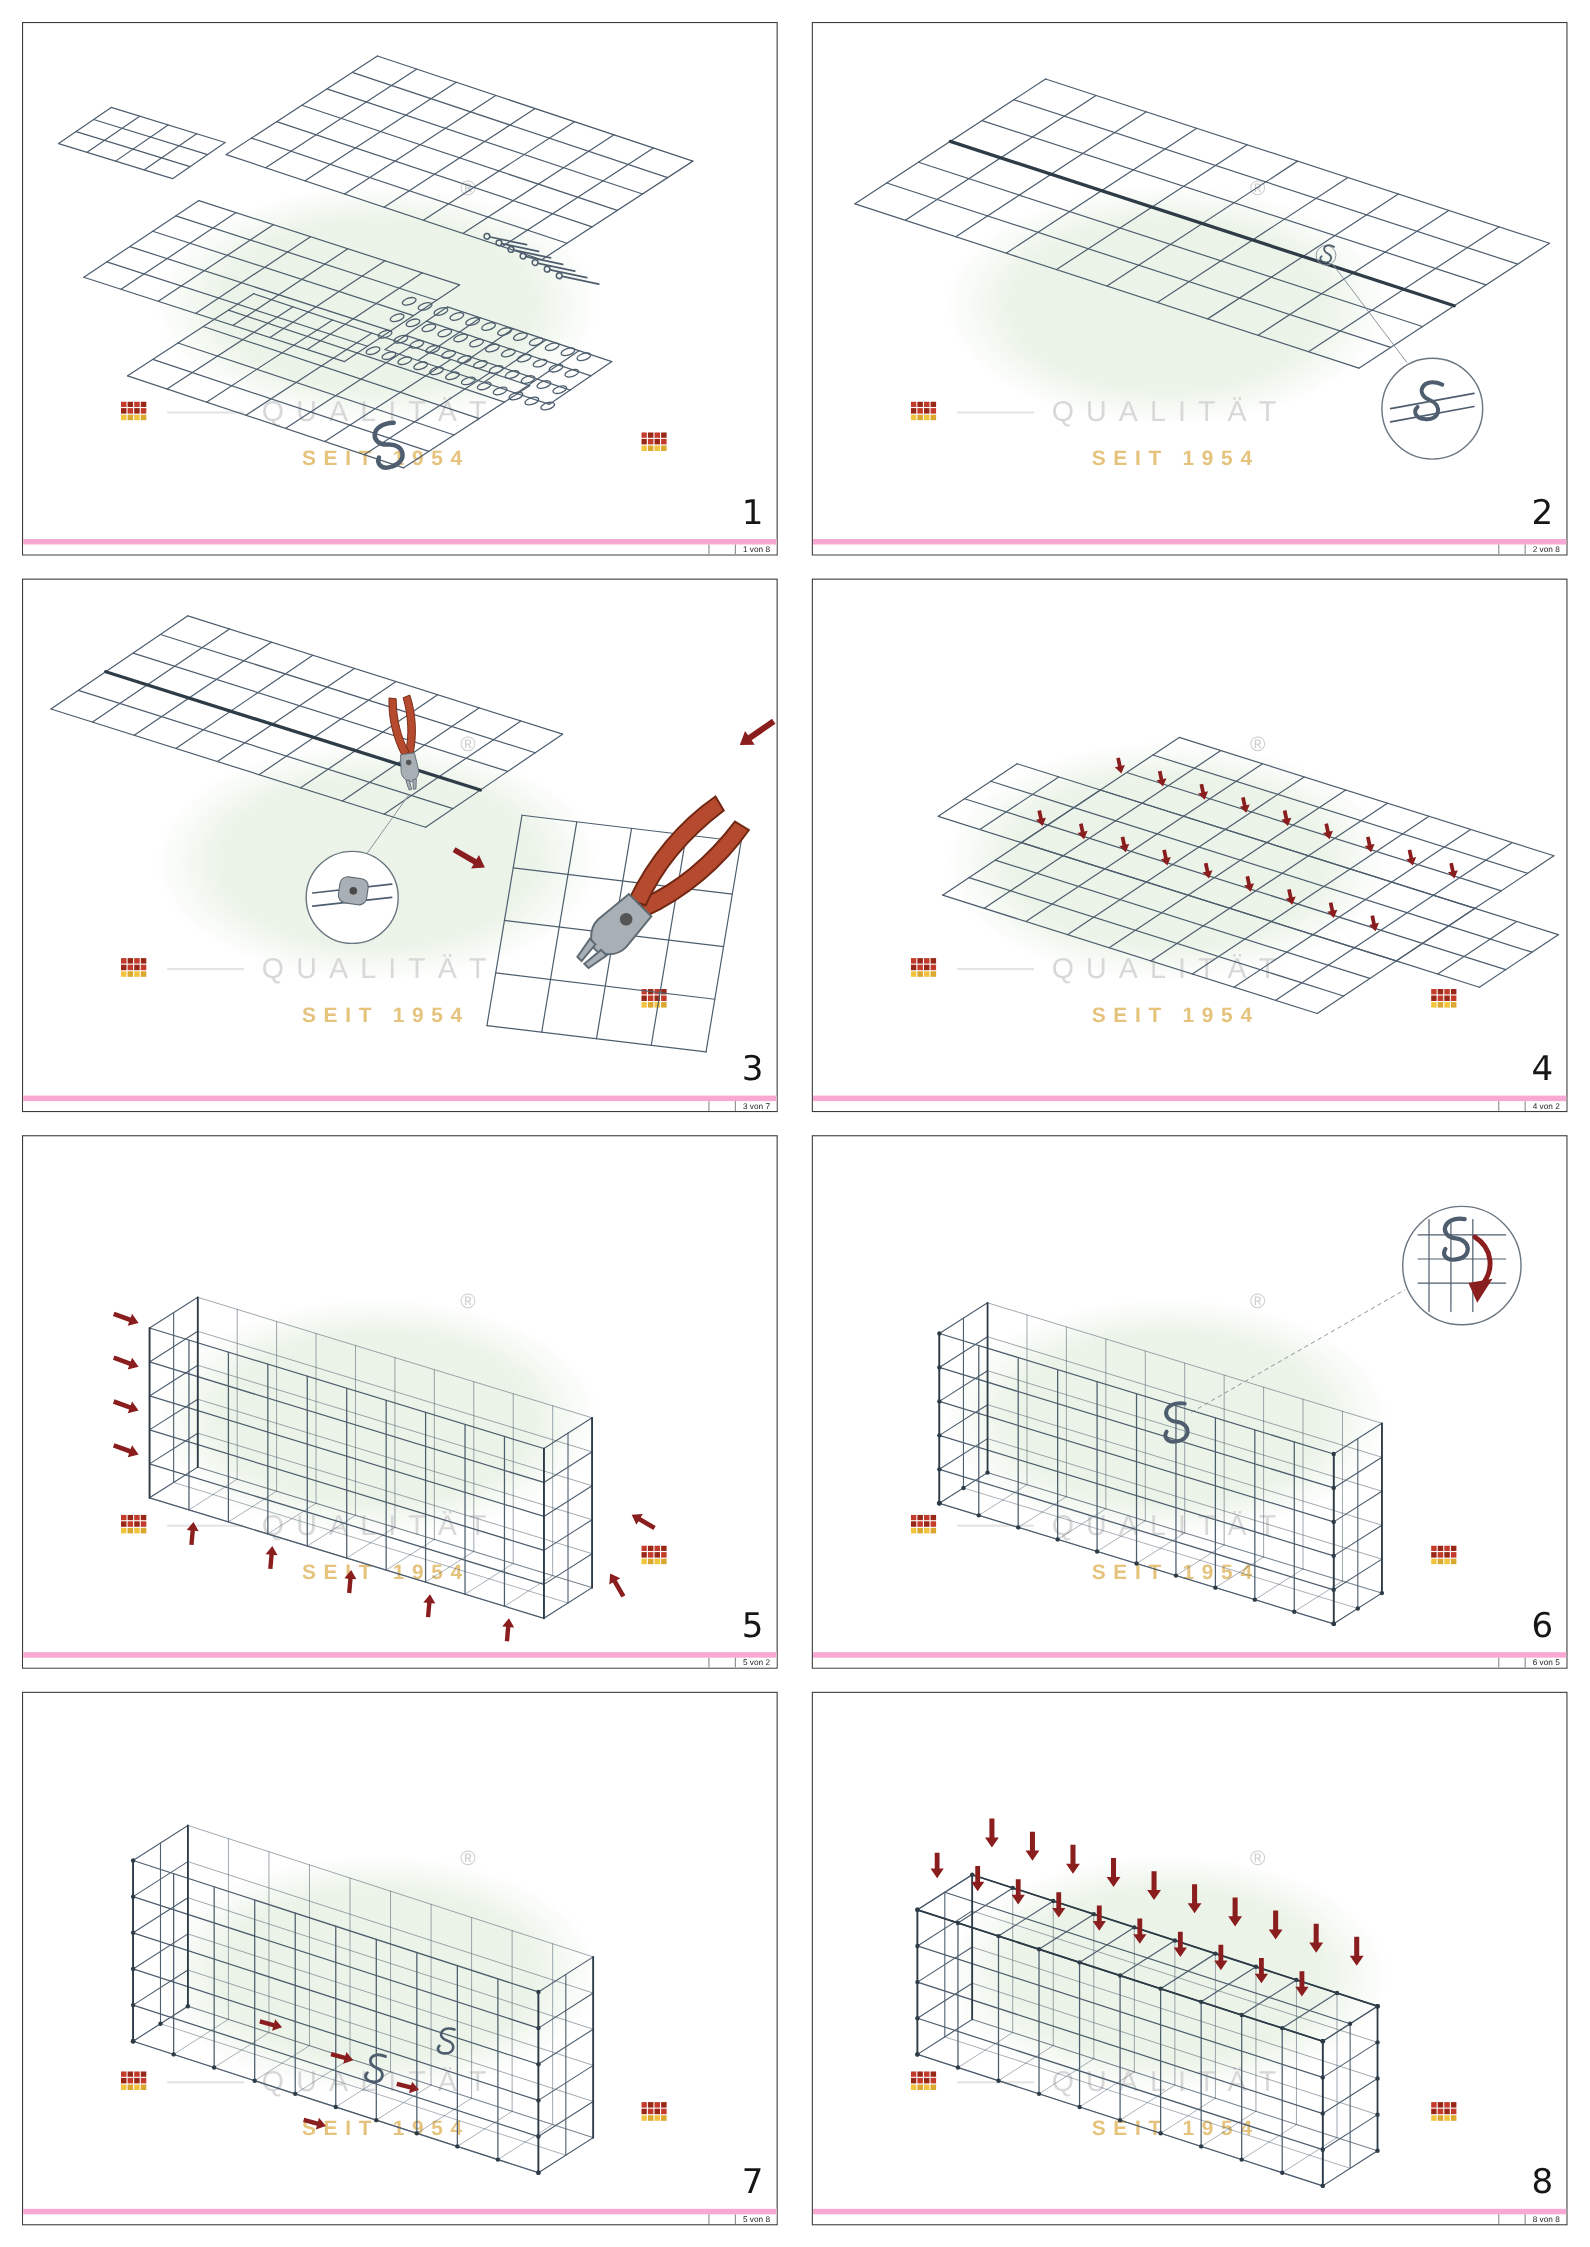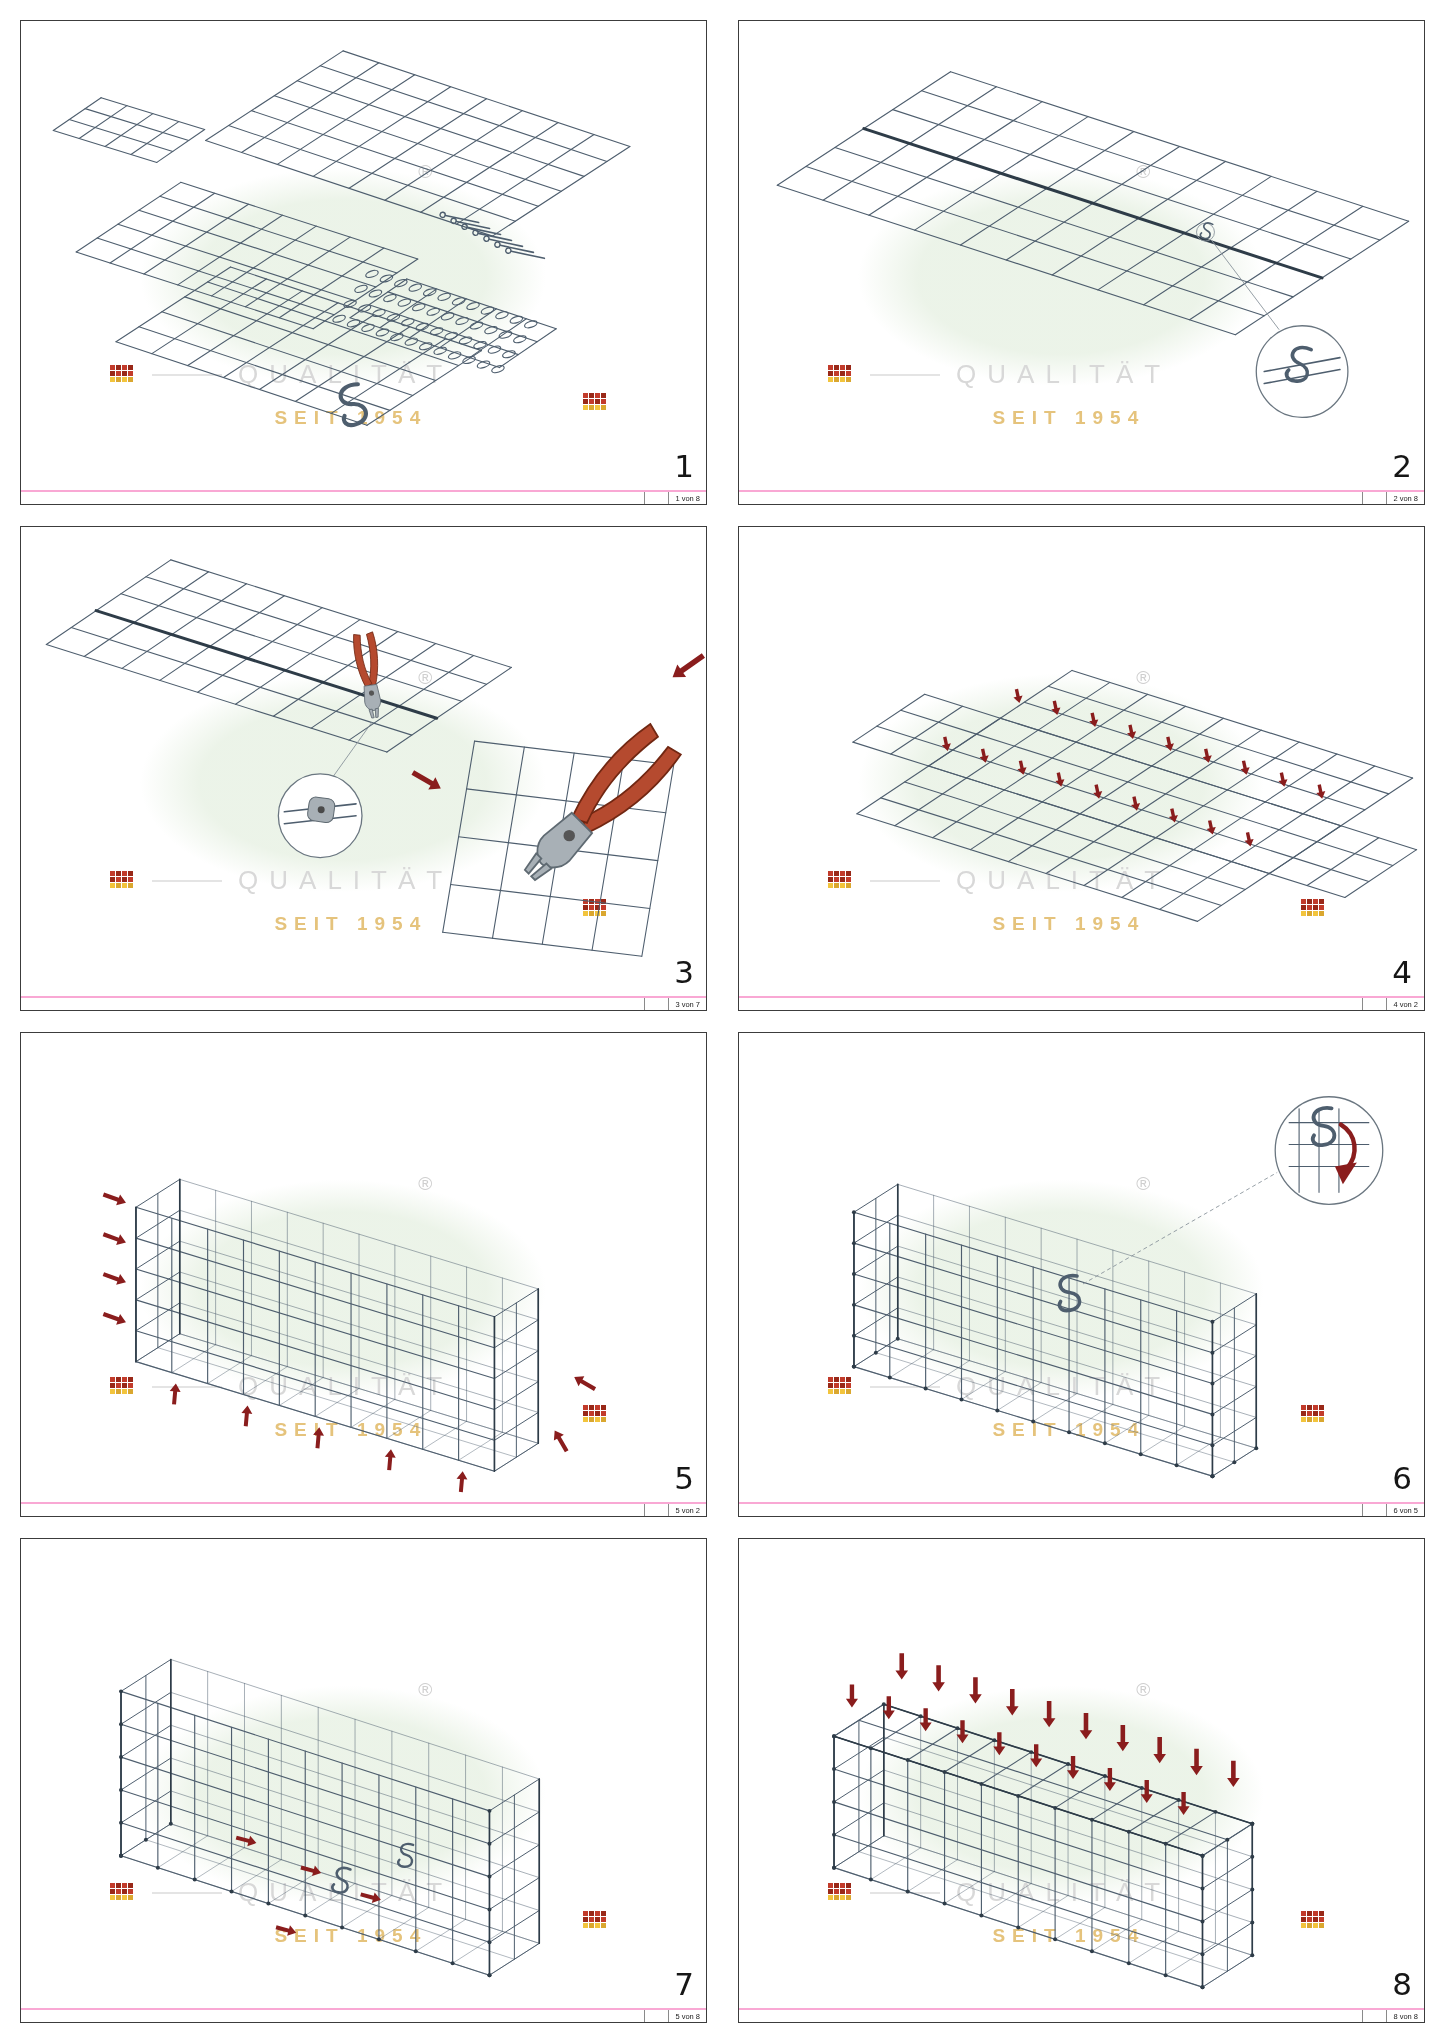--- a/index.html
+++ b/index.html
@@ -28,21 +28,21 @@
   .ar{fill:var(--arrow,#8a1d1d);stroke:none}
   .arS{stroke:var(--arrow,#8a1d1d);fill:none;stroke-width:4.5;stroke-linecap:round}
   .th{fill:var(--tool-handle,#b54a2f);stroke:#712712;stroke-width:1}
   .tm{fill:var(--tool-metal,#a8b0b6);stroke:#5f6a72;stroke-width:1}
   .dc{fill:#fff;stroke:#6a7680;stroke-width:1.3}
   .ld{stroke:#8a949c;stroke-width:.9;fill:none}
   .ldd{stroke:#8a949c;stroke-width:.9;stroke-dasharray:4 3;fill:none}
   .dk{fill:var(--mesh-dark,#2e3c48)}
   
   .step-num{position:absolute;right:12px;bottom:20px;font-size:31px;color:#161616;font-family:"DejaVu Sans",sans-serif;z-index:3}
-  .tstrip{position:absolute;left:0;right:0;bottom:0;height:14px;border-top:2px solid #f9a8d4;background:#fff;display:flex;justify-content:flex-end;z-index:3}
+  .tstrip{position:absolute;left:0;right:0;bottom:0;height:14px;border-top:5px solid #f9a8d4;background:#fff;display:flex;justify-content:flex-end;z-index:3}
   .tcell{border-left:1px solid #8a8a8a;font-size:7.5px;color:#222;display:flex;align-items:center;padding:0 6px;white-space:nowrap}
   .tc-a{width:24px}
 </style>
 </head>
 <body>
 
 <main class="sheet">
 
   <section class="panel">
     <div class="wm">

